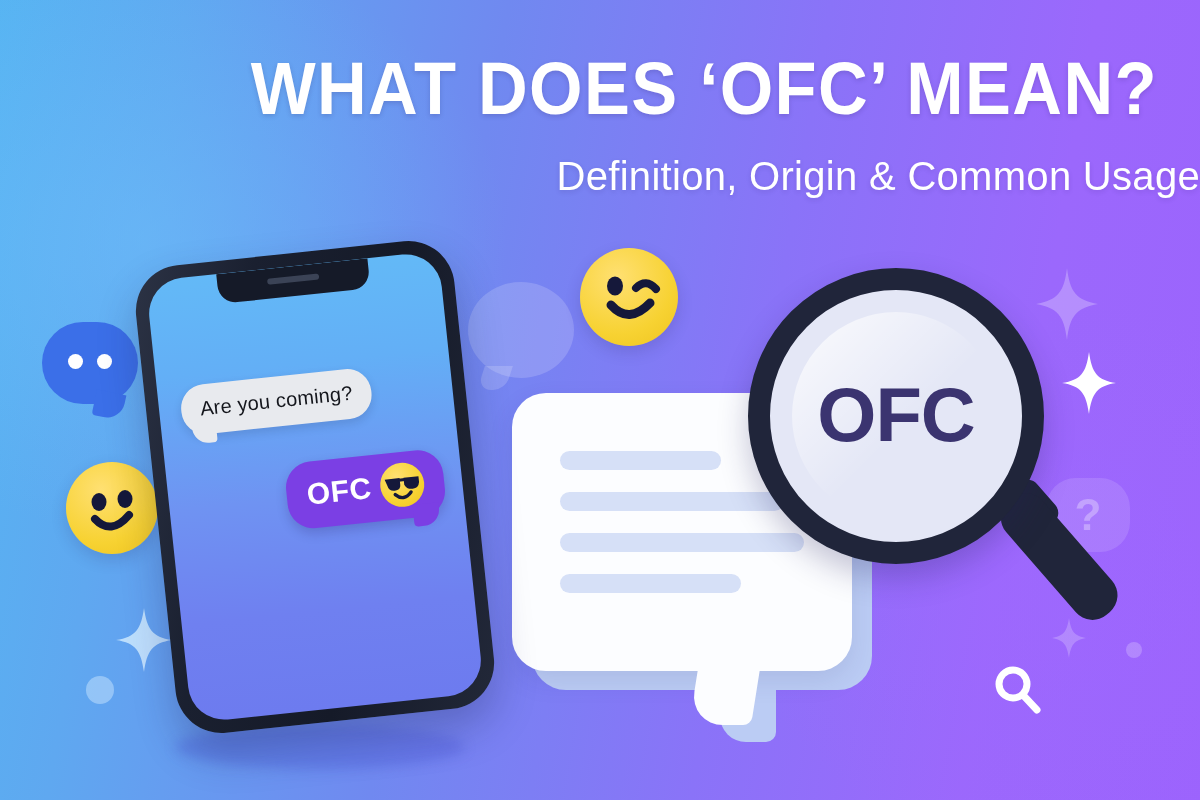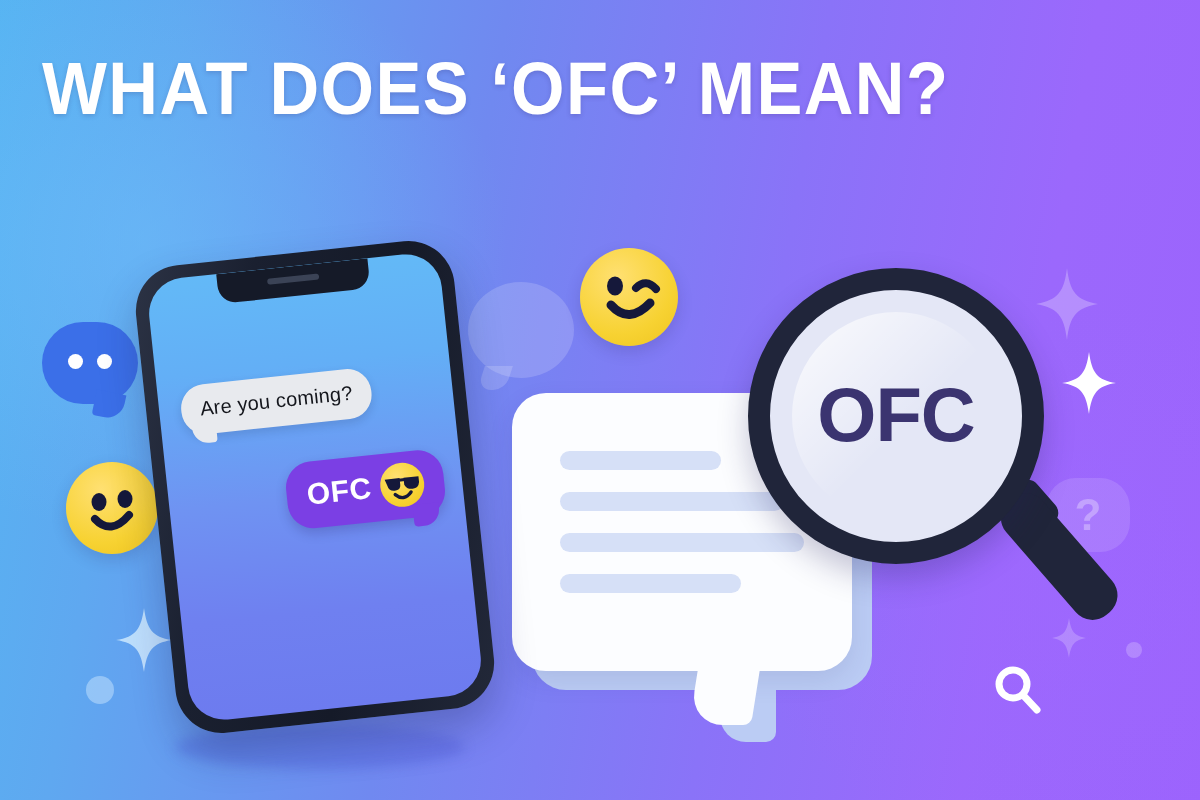--- a/index.html
+++ b/index.html
@@ -28,21 +28,21 @@
       radial-gradient(ellipse 460px 400px at 88% 72%, rgba(160,105,255,.45), rgba(160,105,255,0) 70%);
     pointer-events: none;
   }
 
   
   .title-wrap {
     position: absolute;
     top: 52px;
     left: 0;
     width: 100%;
-    text-align: left;
+    text-align: right;
     z-index: 40;
   }
   .main-title {
     margin: 0;
     color: #ffffff;
     font-family: "Liberation Sans Narrow", "Liberation Sans", sans-serif;
     font-size: 74px;
     font-weight: bold;
     letter-spacing: 1.5px;
     line-height: 1.0;
@@ -372,20 +372,21 @@
 </style>
 </head>
 <body>
 
 <div class="stage">
 
   <div class="bg-wash"></div>
 
   <div class="title-wrap">
     <h1 class="main-title">WHAT DOES ‘OFC’ MEAN?</h1>
+    <p class="sub-title">Definition, Origin &amp; Common Usage</p>
   </div>
 
   <div class="ghost-bubble" style="left:468px; top:282px; width:106px; height:96px; background:rgba(255,255,255,.17); z-index:6;"></div>
 
   <div class="qmark" style="left:1046px; top:478px; width:84px; height:74px; z-index:6;">?</div>
 
   <div class="sparkle" style="left:1036px; top:268px; z-index:8;">
     <svg width="62" height="72" viewBox="0 0 62 72">
       <path d="M31 0 C34 24 40 32 62 36 C40 40 34 48 31 72 C28 48 22 40 0 36 C22 32 28 24 31 0 Z" fill="rgba(255,255,255,.26)"></path>
     </svg>

